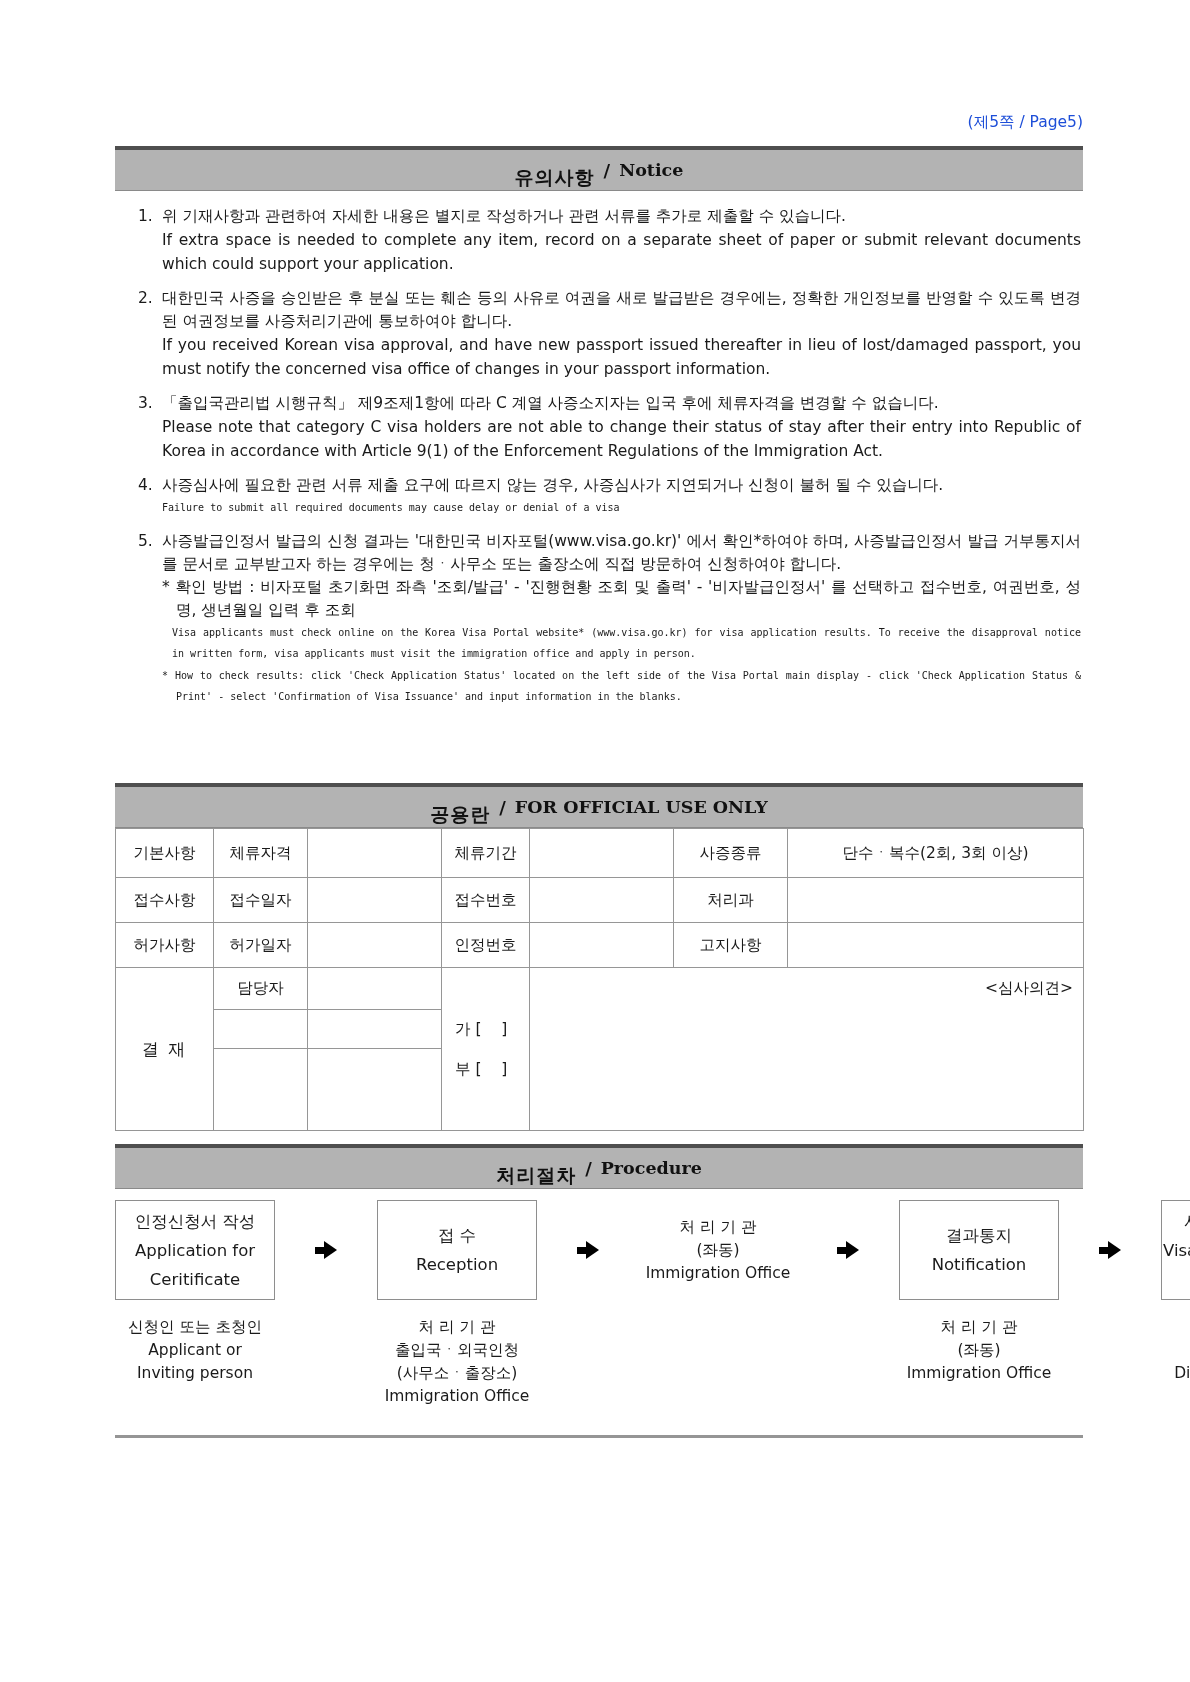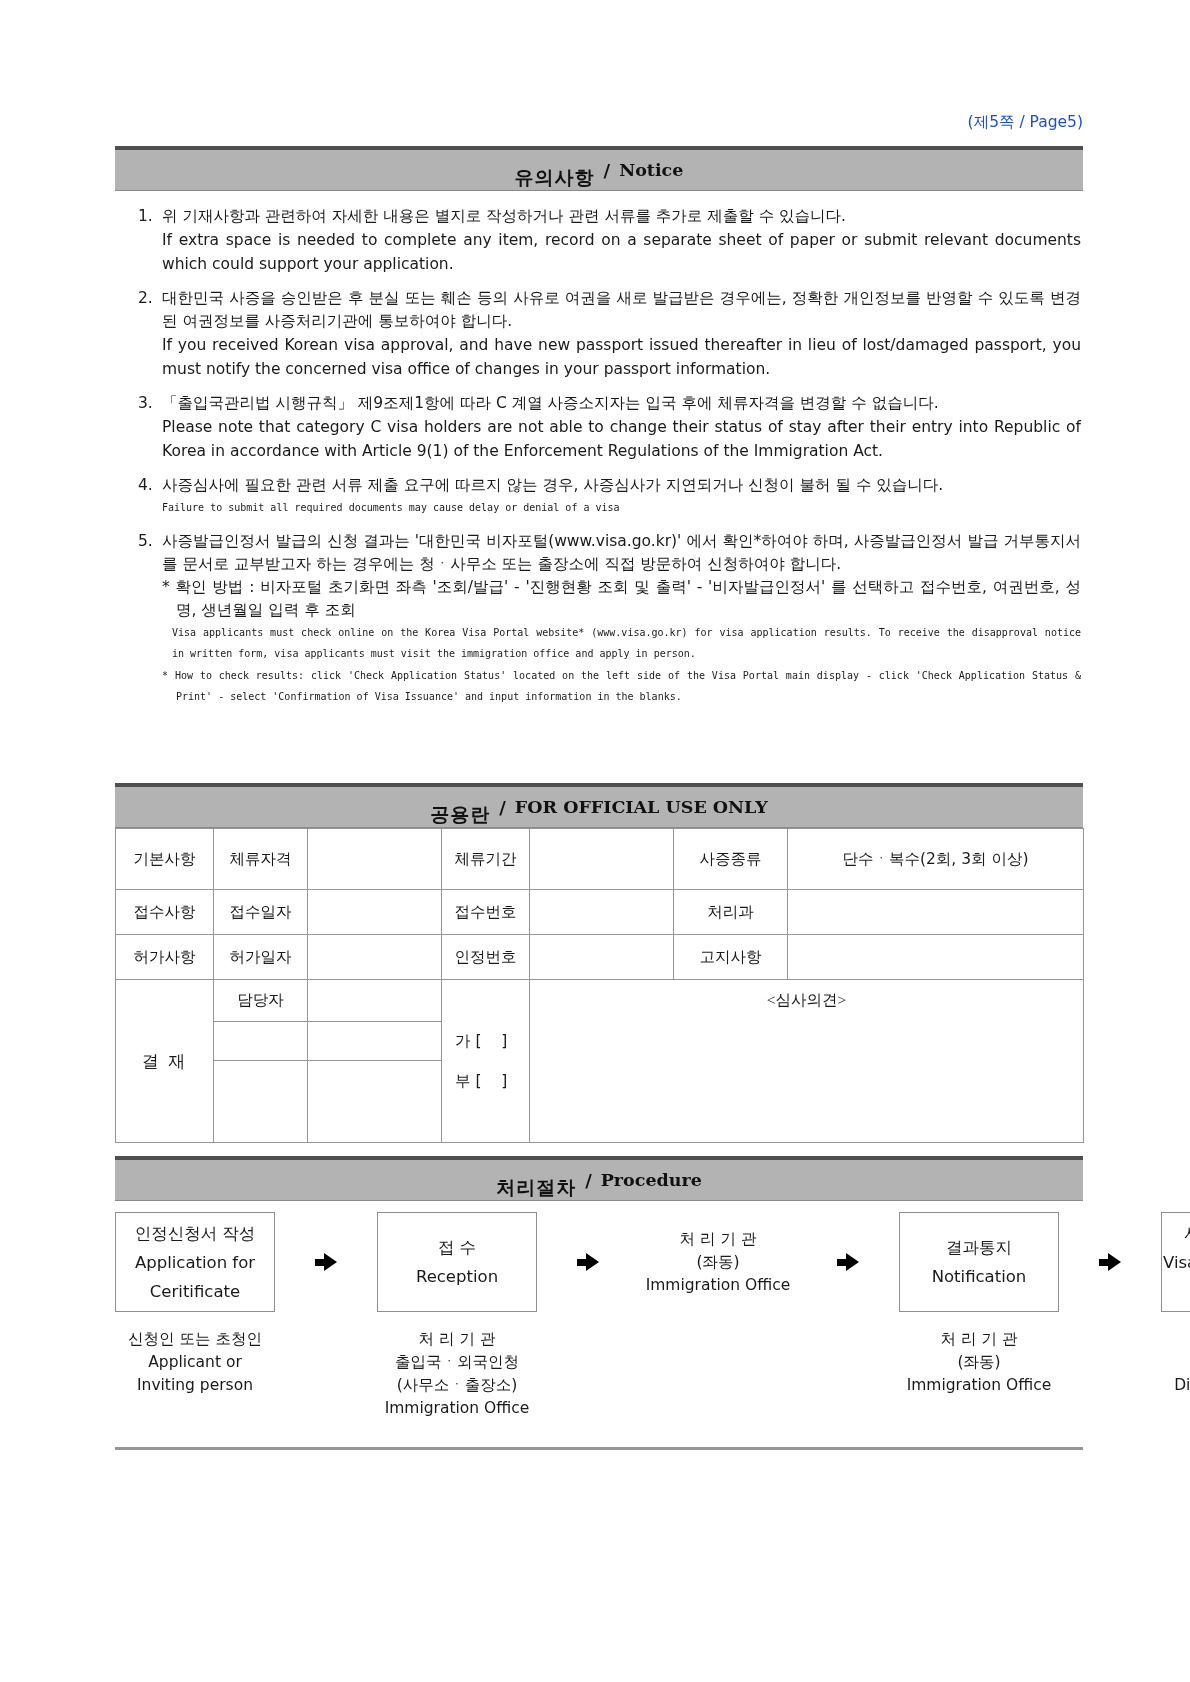--- a/index.html
+++ b/index.html
@@ -61,31 +61,31 @@
   }
   .official-table td{
     border:1px solid #969696;
     font-size:15.5px;
     color:#1a1a1a;
     text-align:center;
     vertical-align:middle;
     padding:2px 4px;
     overflow:hidden;
   }
-  tr.h49{height:61px;} tr.h45{height:45px;}
+  tr.h49{height:49px;} tr.h45{height:45px;}
   tr.h42{height:42px;} tr.h39{height:39px;} tr.h82{height:82px;}
   td.approval-label{font-size:17px;letter-spacing:2px;}
   td.ga-bu{padding:0;}
   .ga-bu-inner{
     height:100%;display:flex;flex-direction:column;justify-content:center;
     align-items:flex-start;gap:19px;padding-left:13px;
   }
   .ga-bu-inner div{white-space:pre;font-size:15.5px;}
   td.opinion{
-    text-align:center;vertical-align:top;padding:10px 10px;font-family:Liberation Serif, serif;
+    text-align:right;vertical-align:top;padding:10px 10px;
   }
 
   
   .flow{
     margin-top:11px;
     display:flex;justify-content:space-between;align-items:flex-start;gap:40px;
   }
   .step{flex:none;}
   .w160{width:160px;} .w158{width:158px;} .w172{width:172px;}
   .box{

